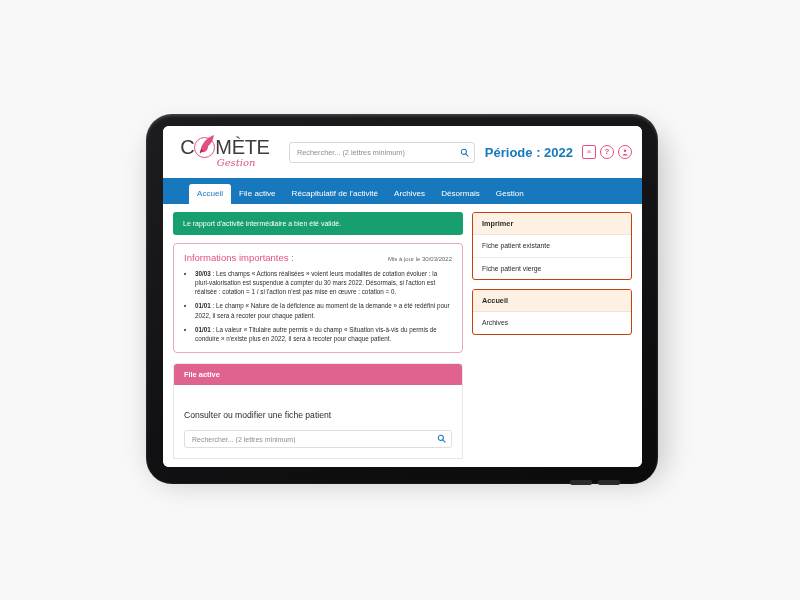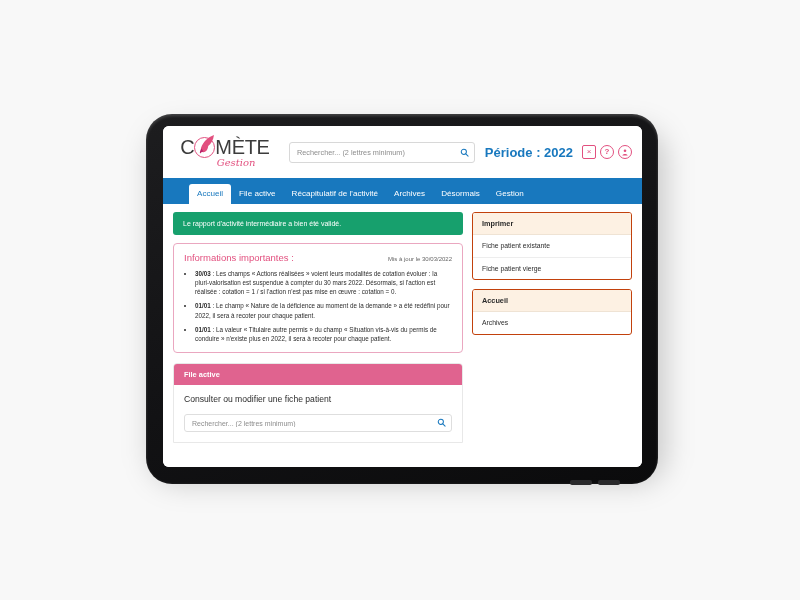--- a/index.html
+++ b/index.html
@@ -266,21 +266,21 @@
     border-radius: 4px 4px 0 0;
     overflow: hidden;
   }
   .panel-pink-head {
     background: #e0638f;
     color: #ffffff;
     font-size: 7.4px;
     font-weight: bold;
     padding: 6px 10px;
   }
-  .panel-pink-body { padding: 9px 10px 10px 10px; }
+  .panel-pink-body { padding: 9px 10px 10px 10px; margin-top: 16px; }
   .panel-pink-title {
     font-size: 8.6px;
     color: #2b2b2b;
     margin-bottom: 8px;
   }
   .inner-search-wrap { position: relative; }
   .inner-search {
     width: 100%;
     box-sizing: border-box;
     height: 18px;

